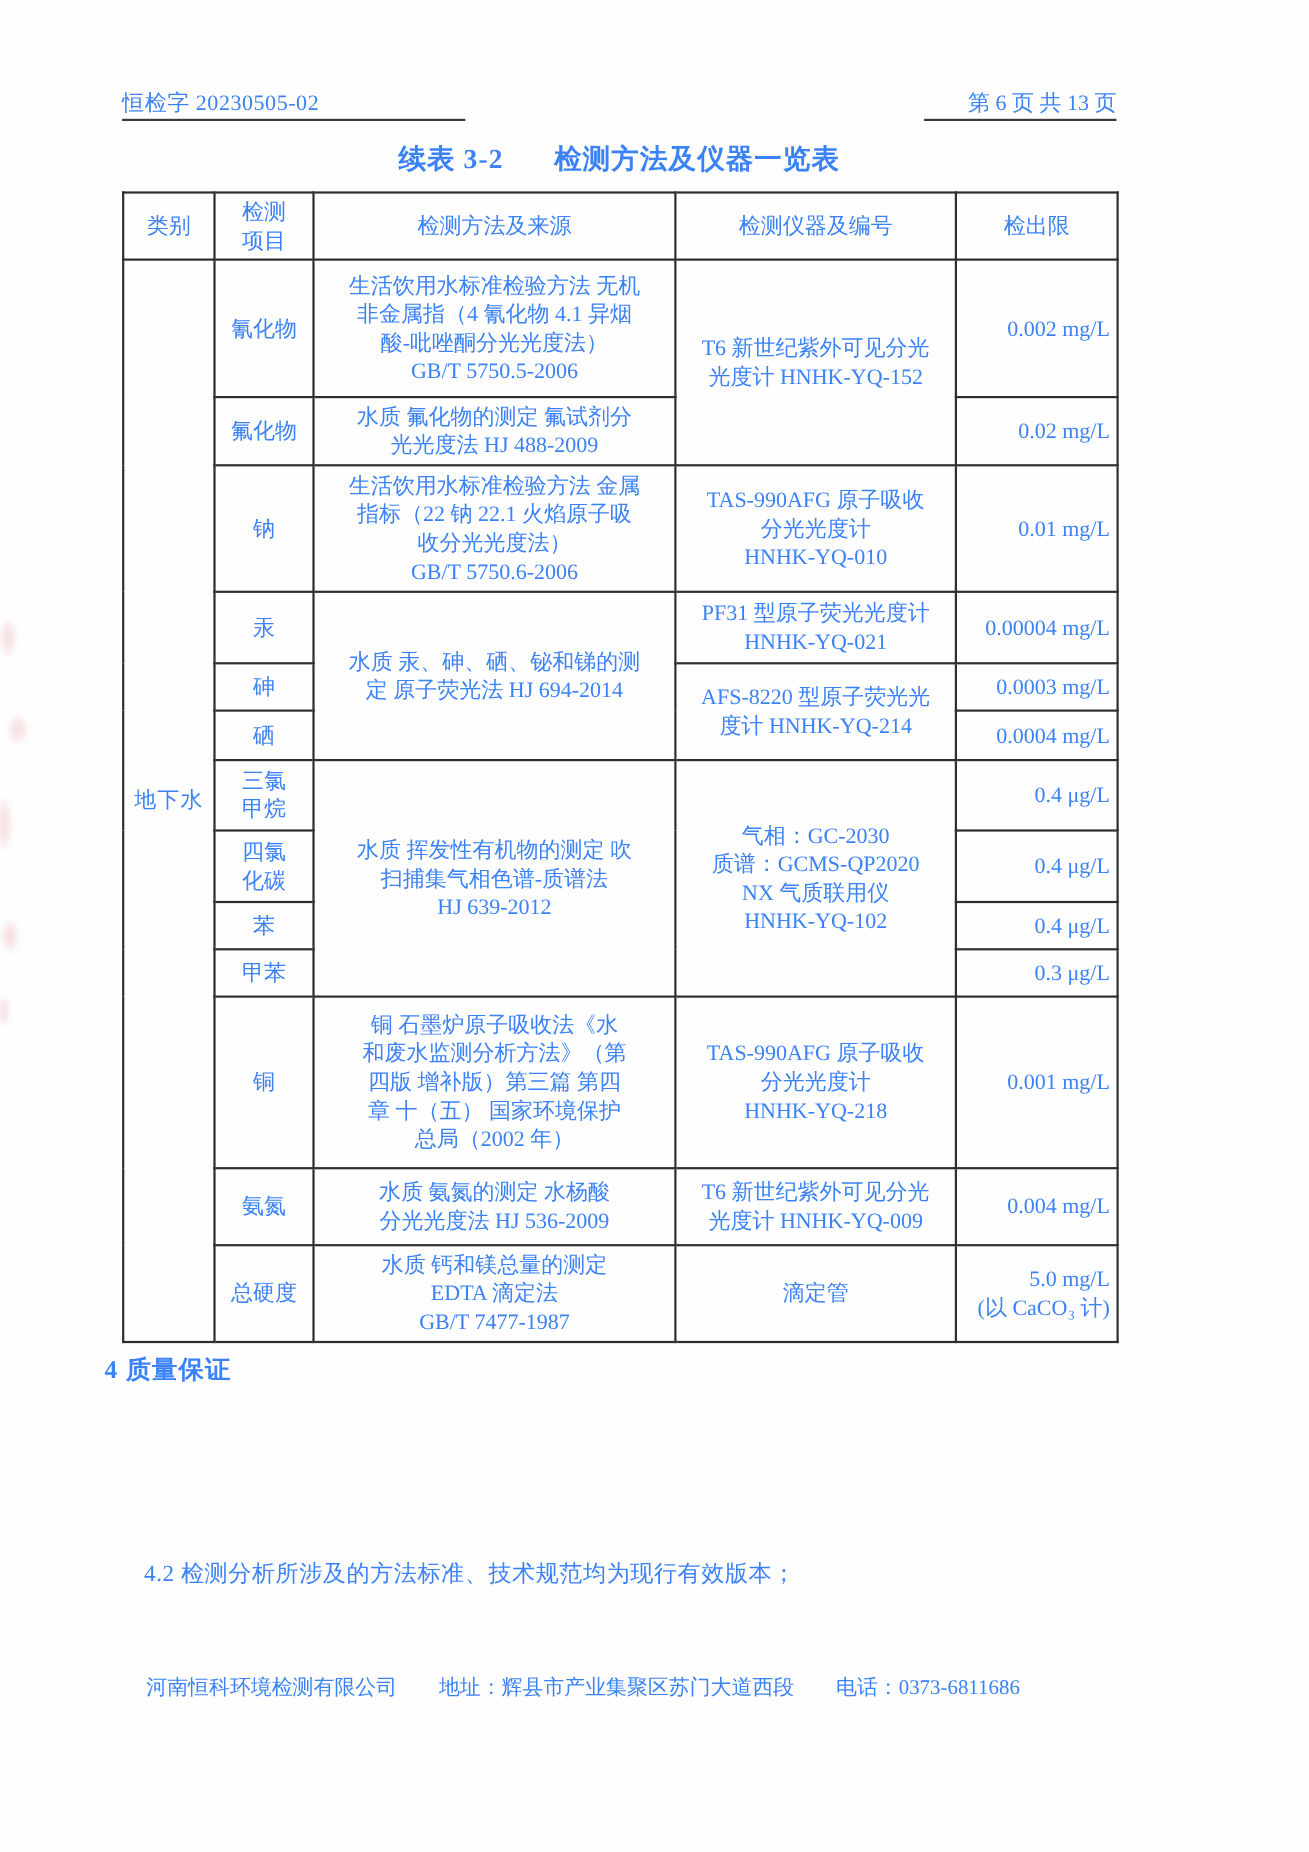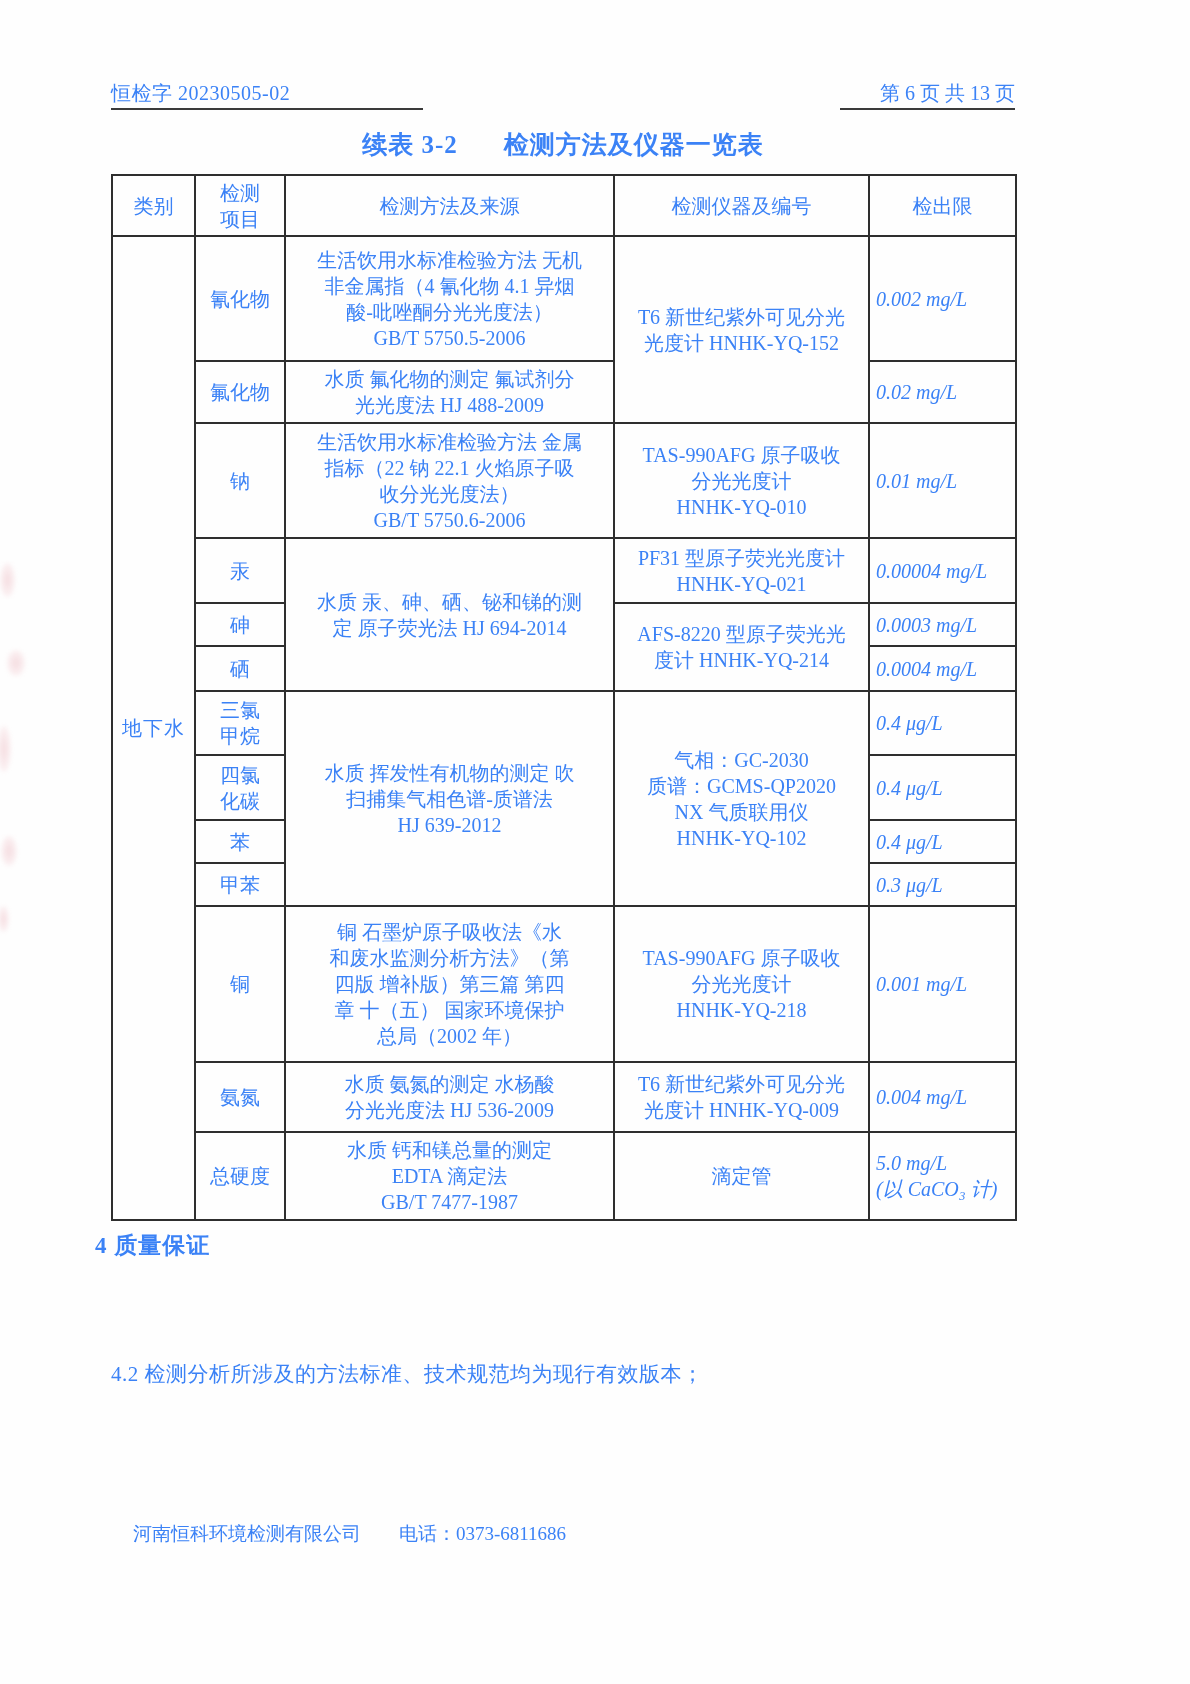--- a/index.html
+++ b/index.html
@@ -30,27 +30,27 @@
     font-size:20px;
     line-height:1.3;
     padding:2px 6px;
     vertical-align:middle;
     white-space:pre-line;
     overflow:hidden;
   }
   td.c,th.c{text-align:center;}
   td.l{text-align:center;padding:3px 8px;}
   th.head{font-size:20px;text-align:center;}
-  td.limit{text-align:left;font-size:20px;font-style:italic;}
+  td.limit{text-align:right;font-size:20px;}
   td.cat{text-align:center;font-size:21px;letter-spacing:1px;}
   
   .qa-heading{position:absolute;left:95px;top:1230px;font-size:23px;font-weight:bold;letter-spacing:1px;}
   .qa-item{position:absolute;left:111px;font-size:21px;letter-spacing:.5px;}
   .qa-1{top:1284px;}
-  .qa-2{top:1339px;}
+  .qa-2{top:1395px;margin-left:20px;}
   .qa-3{top:1392px;}
   
   .footer{position:absolute;left:133px;top:1521px;width:890px;display:flex;gap:38px;font-size:19px;white-space:nowrap;}
   
   .smudge{position:absolute;border-radius:50%;filter:blur(2px);opacity:.28;background:radial-gradient(ellipse at center,#e08a97 0%,#f2c9cf 60%,transparent 100%);}
   .s1{left:0px;top:563px;width:15px;height:34px;}
   .s2{left:7px;top:650px;width:18px;height:26px;}
   .s3{left:-3px;top:726px;width:14px;height:46px;}
   .s4{left:1px;top:836px;width:16px;height:30px;}
   .s5{left:-2px;top:906px;width:11px;height:26px;}
@@ -187,20 +187,21 @@
 (以 CaCO₃ 计)</td>
     </tr>
   </tbody>
     </table>
 
   <div class="qa-heading">4 质量保证</div>
   <p class="qa-item qa-2">4.2 检测分析所涉及的方法标准、技术规范均为现行有效版本；</p>
 
   <div class="footer">
     <span>河南恒科环境检测有限公司</span>
+    <span>地址：辉县市产业集聚区苏门大道西段</span>
     <span>电话：0373-6811686</span>
   </div>
 
   <div class="smudge s1"></div>
   <div class="smudge s2"></div>
   <div class="smudge s3"></div>
   <div class="smudge s4"></div>
   <div class="smudge s5"></div>
 
 </div>

